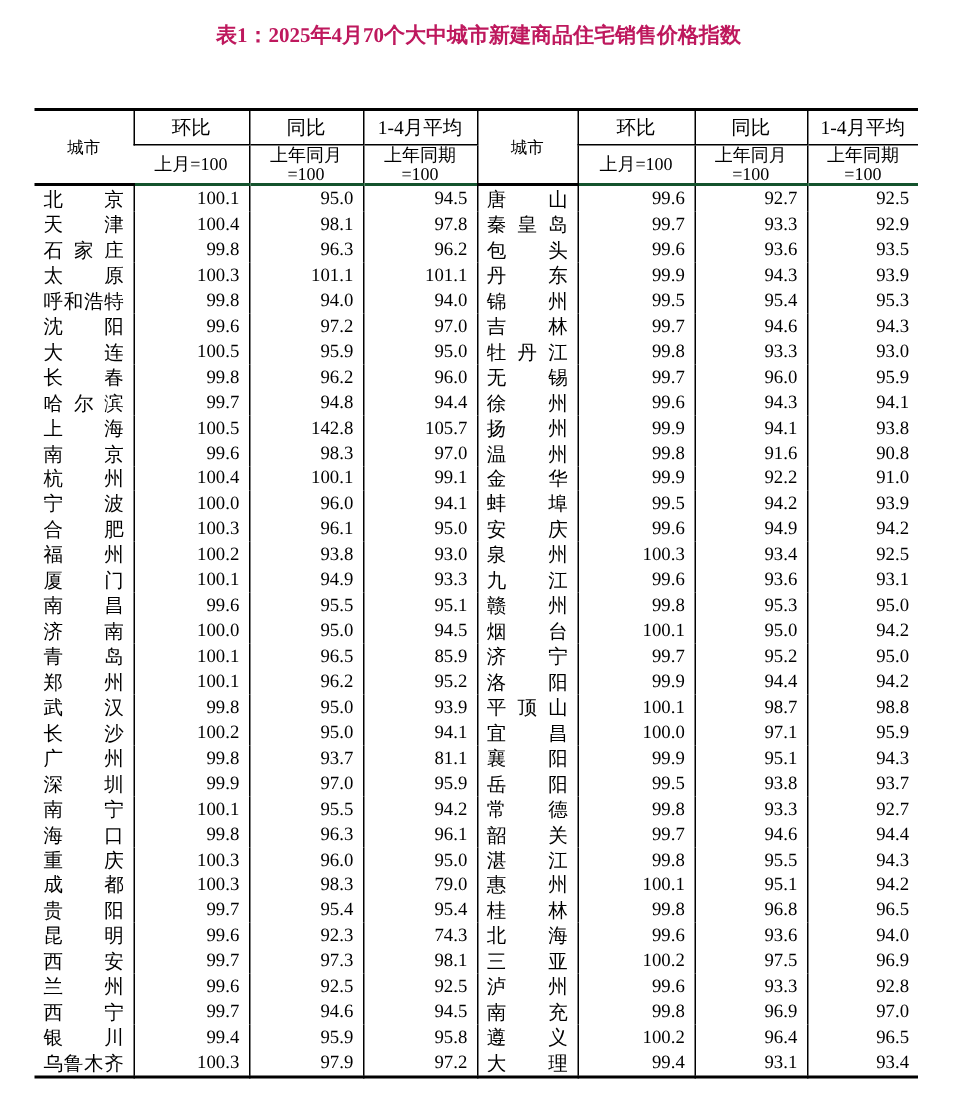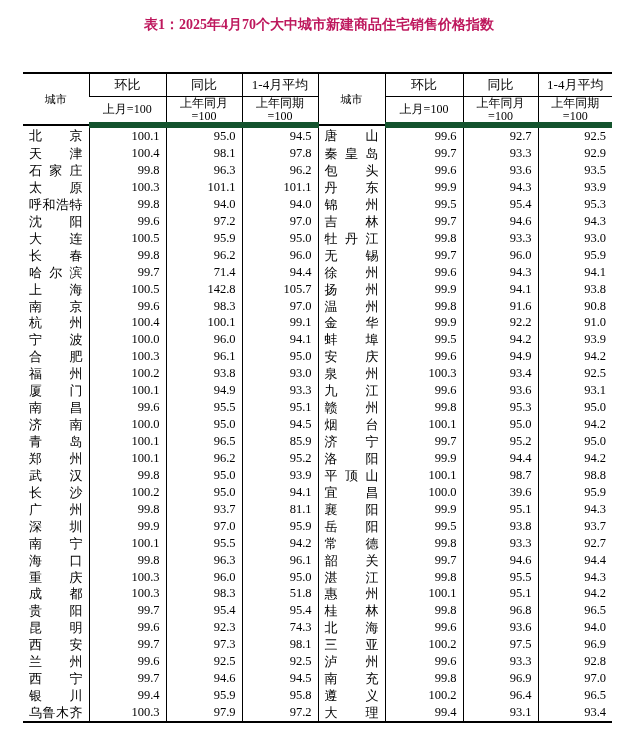--- a/index.html
+++ b/index.html
@@ -52,21 +52,21 @@
     border-bottom: 1px solid #000;
   }
   .price-table thead th.city-h {
     font-size: 11px;
   }
   .price-table thead tr.h2 th {
     height: 25px;
     font-size: 12px;
     line-height: 1.05;
     white-space: pre-line;
-    border-bottom: 6px solid #14532d;
+    border-bottom: 2px solid #14532d;
   }
   .price-table thead th.city-h {
     border-bottom: 2px solid #000;
   }
   
   .price-table tbody td {
     height: 16.95px;
     font-size: 12.5px;
   }
   .price-table td.num {
@@ -293,21 +293,21 @@
         </tr>
         <tr>
           <td class="city">
             <div class="city-in">
               <span>哈</span>
               <span>尔</span>
               <span>滨</span>
             </div>
           </td>
           <td class="num">99.7</td>
-          <td class="num">71.4</td>
+          <td class="num">94.8</td>
           <td class="num">94.4</td>
           <td class="city">
             <div class="city-in">
               <span>徐</span>
               <span>州</span>
             </div>
           </td>
           <td class="num">99.6</td>
           <td class="num">94.3</td>
           <td class="num">94.1</td>
@@ -563,21 +563,21 @@
           <td class="num">100.2</td>
           <td class="num">95.0</td>
           <td class="num">94.1</td>
           <td class="city">
             <div class="city-in">
               <span>宜</span>
               <span>昌</span>
             </div>
           </td>
           <td class="num">100.0</td>
-          <td class="num">39.6</td>
+          <td class="num">97.1</td>
           <td class="num">95.9</td>
         </tr>
         <tr>
           <td class="city">
             <div class="city-in">
               <span>广</span>
               <span>州</span>
             </div>
           </td>
           <td class="num">99.8</td>
@@ -675,21 +675,21 @@
         </tr>
         <tr>
           <td class="city">
             <div class="city-in">
               <span>成</span>
               <span>都</span>
             </div>
           </td>
           <td class="num">100.3</td>
           <td class="num">98.3</td>
-          <td class="num">51.8</td>
+          <td class="num">79.0</td>
           <td class="city">
             <div class="city-in">
               <span>惠</span>
               <span>州</span>
             </div>
           </td>
           <td class="num">100.1</td>
           <td class="num">95.1</td>
           <td class="num">94.2</td>
         </tr>

